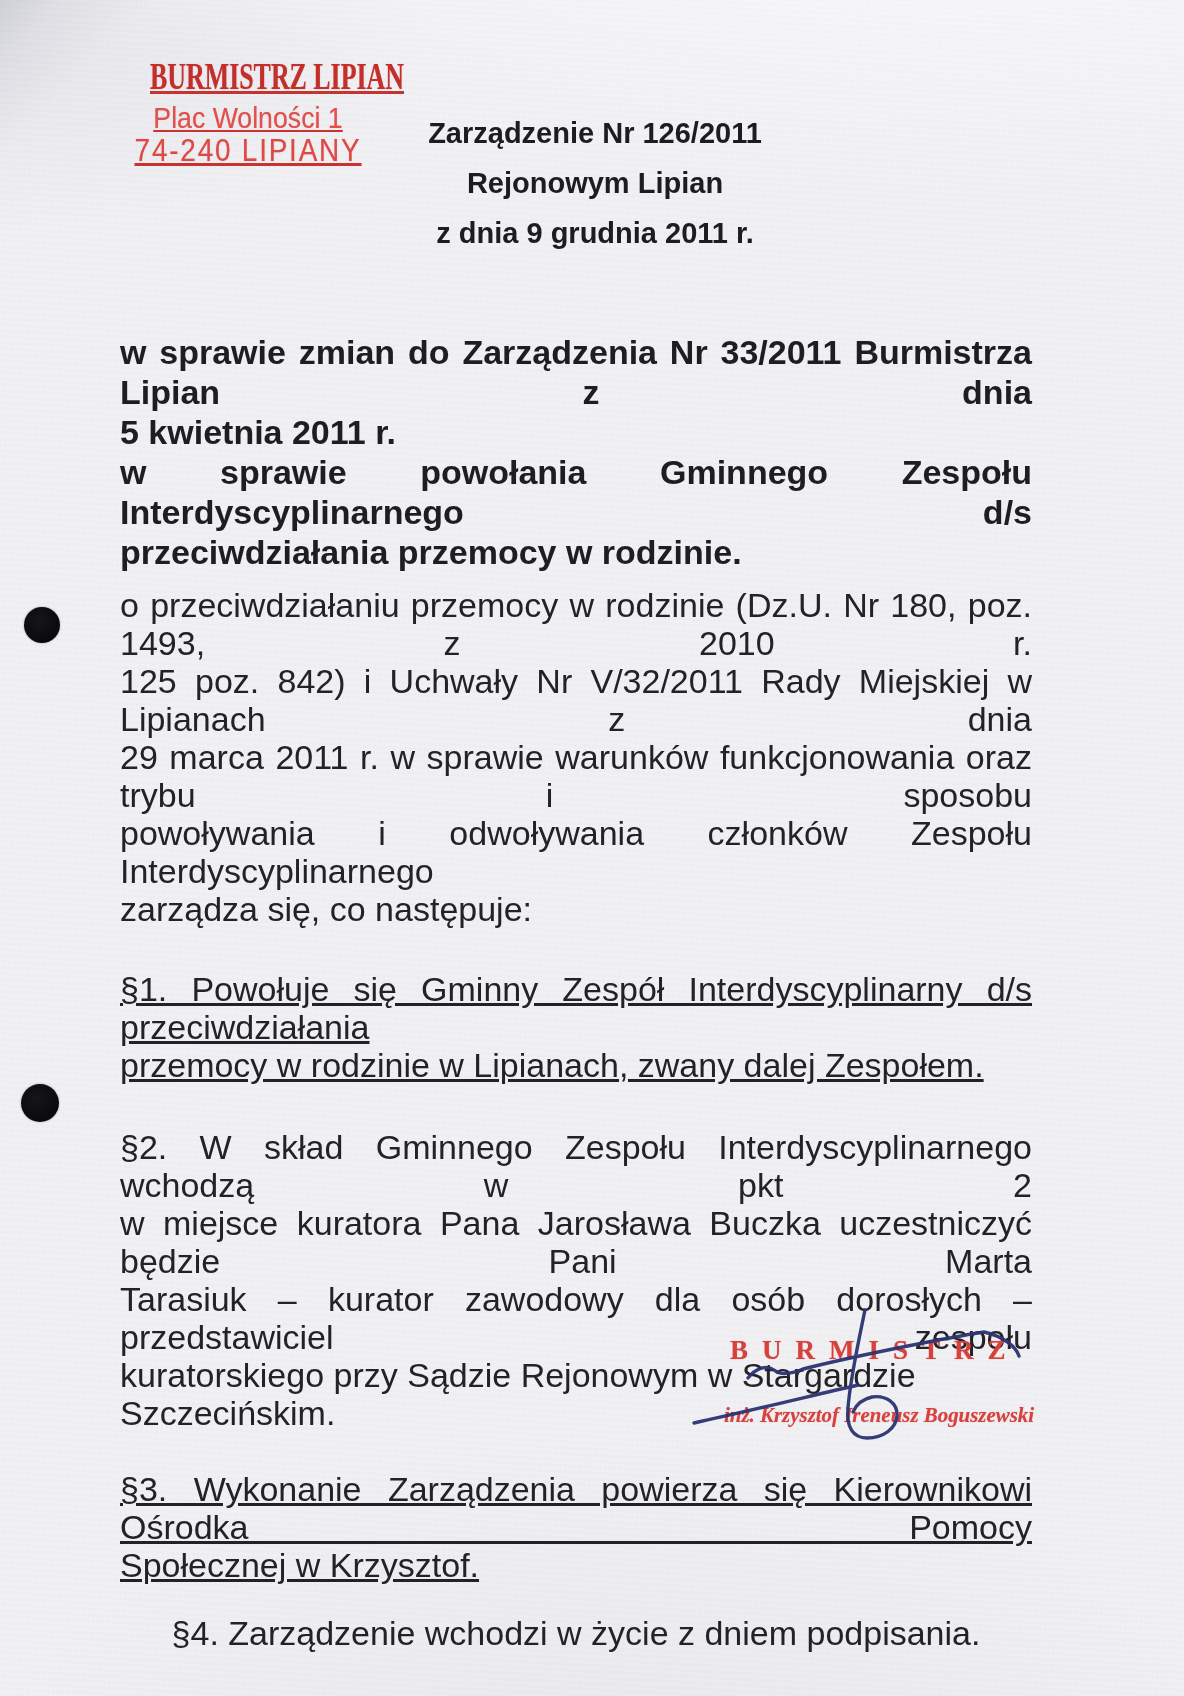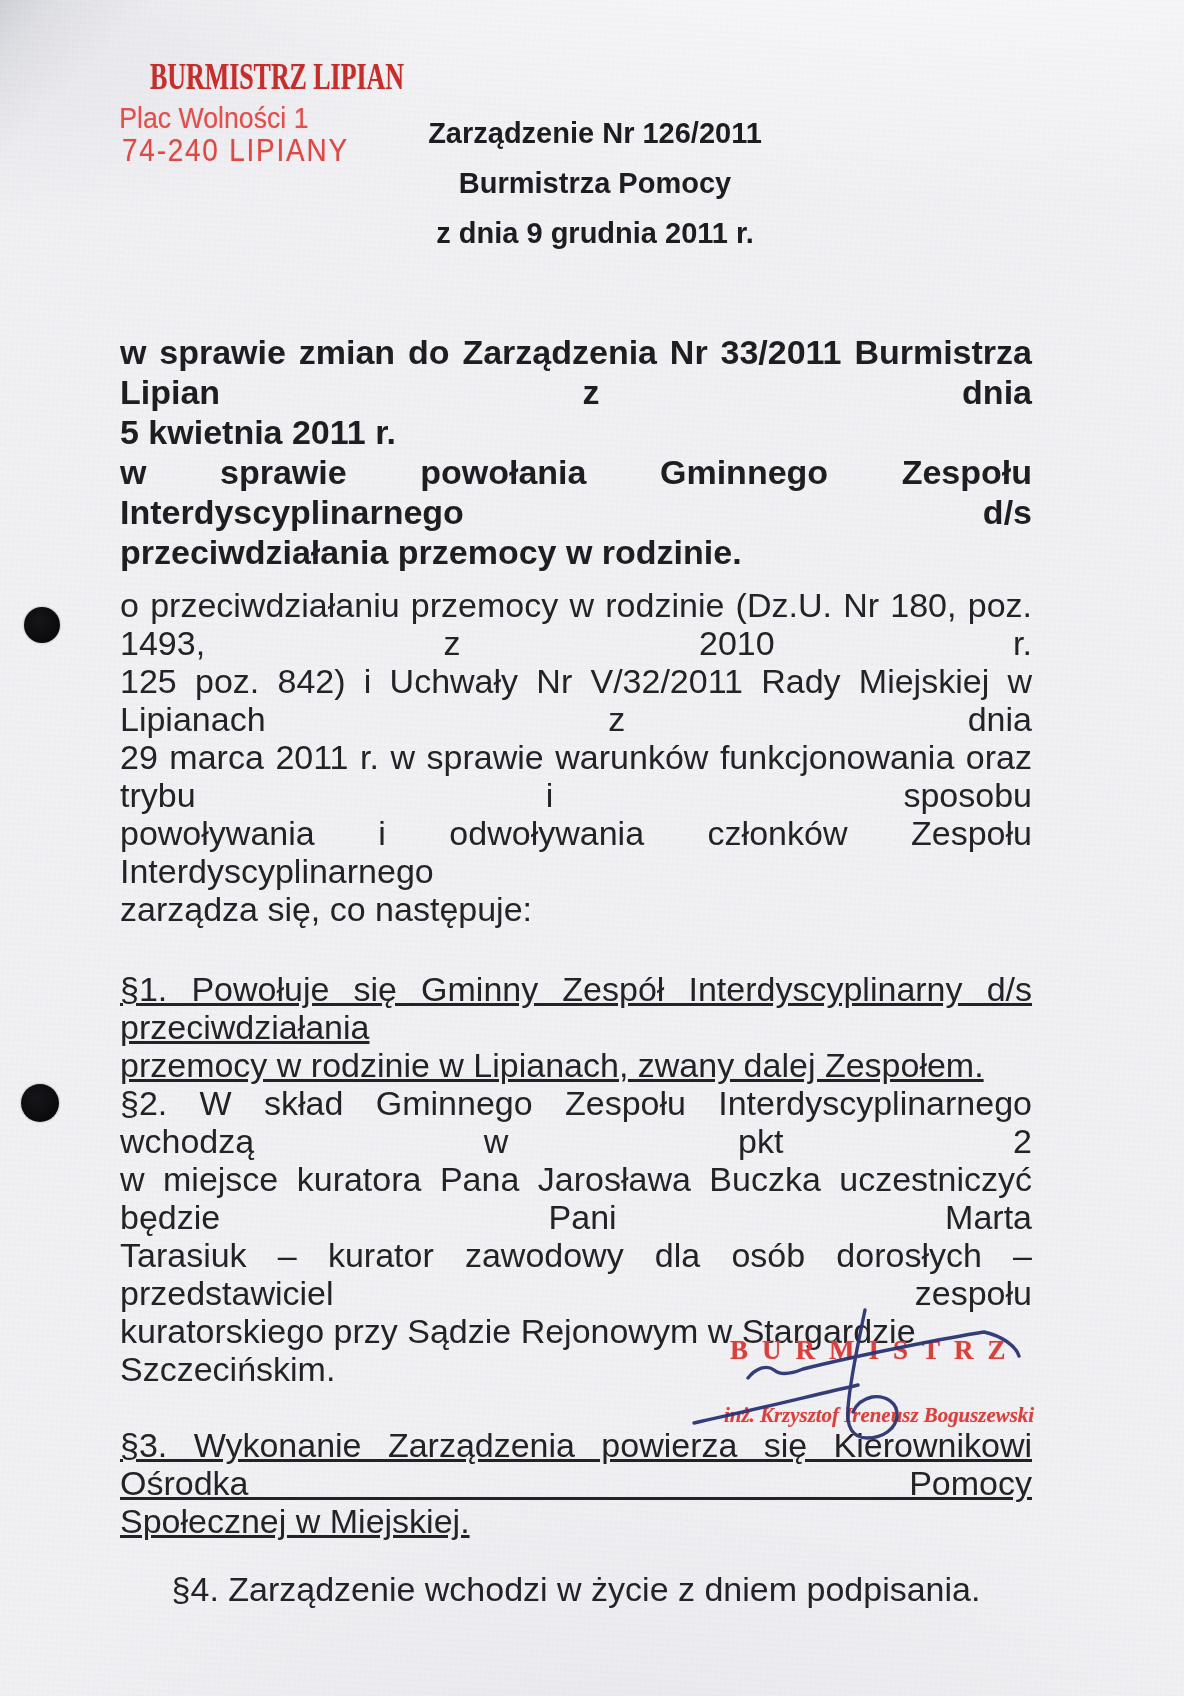--- a/index.html
+++ b/index.html
@@ -24,21 +24,23 @@
       radial-gradient(1100px 760px at 52% 112%, rgba(203,205,214,.28), rgba(0,0,0,0) 62%),
       repeating-linear-gradient(3deg, rgba(118,122,140,.018) 0 3px, rgba(255,255,255,.025) 3px 6px),
       repeating-linear-gradient(94deg, rgba(118,122,140,.013) 0 2px, rgba(255,255,255,.02) 2px 5px);
     font-family:"Liberation Sans", sans-serif;
     color:var(--text-black);
   }
 
   
   .stamp-header{
     position:absolute;left:108px;top:56px;width:280px;
+    text-align:center;
     color:var(--stamp-red);
+    text-decoration:underline;
   }
   .stamp-header .s1{
     font-family:"Liberation Serif", serif;
     font-weight:bold;font-size:37px;line-height:42px;
     transform:scaleX(.70);transform-origin:50% 50%;
     white-space:nowrap;
     color:#c42f2c;
     text-shadow:0 0 1px rgba(196,47,44,.55);
   }
   .stamp-header .s2{
@@ -106,21 +108,21 @@
 <div class="page">
 
   <div class="stamp-header">
     <div class="s1">BURMISTRZ LIPIAN</div>
     <div class="s2">Plac Wolności 1</div>
     <div class="s3">74-240 LIPIANY</div>
   </div>
 
   <div class="title-block">
     <div>Zarządzenie Nr 126/2011</div>
-    <div>Burmistrza Pomocy</div>
+    <div>Rejonowym Lipian</div>
     <div>z dnia 9 grudnia 2011 r.</div>
   </div>
 
   <div class="doc-body">
       <div class="para subject" style="margin-top: 0px;">
         <div class="line just">w sprawie zmian do Zarządzenia Nr 33/2011 Burmistrza Lipian z dnia</div>
         <div class="line">5 kwietnia 2011 r.</div>
         <div class="line just">w sprawie powołania Gminnego Zespołu Interdyscyplinarnego d/s</div>
         <div class="line">przeciwdziałania przemocy w rodzinie.</div>
       </div>
@@ -128,29 +130,29 @@
         <div class="line just">o przeciwdziałaniu przemocy w rodzinie (Dz.U. Nr 180, poz. 1493, z 2010 r.</div>
         <div class="line just">125 poz. 842) i Uchwały Nr V/32/2011 Rady Miejskiej w Lipianach z dnia</div>
         <div class="line just">29 marca 2011 r. w sprawie warunków funkcjonowania oraz trybu i sposobu</div>
         <div class="line just">powoływania i odwoływania członków Zespołu Interdyscyplinarnego</div>
         <div class="line">zarządza się, co następuje:</div>
       </div>
       <div class="para" style="margin-top: 42px; text-decoration: underline;">
         <div class="line just">§1. Powołuje się Gminny Zespół Interdyscyplinarny d/s przeciwdziałania</div>
         <div class="line">przemocy w rodzinie w Lipianach, zwany dalej Zespołem.</div>
       </div>
-      <div class="para" style="">
+      <div class="para" style="margin-top: 44px;">
         <div class="line just">§2. W skład Gminnego Zespołu Interdyscyplinarnego wchodzą w pkt 2</div>
         <div class="line just">w miejsce kuratora Pana Jarosława Buczka uczestniczyć będzie Pani Marta</div>
         <div class="line just">Tarasiuk – kurator zawodowy dla osób dorosłych – przedstawiciel zespołu</div>
         <div class="line">kuratorskiego przy Sądzie Rejonowym w Stargardzie Szczecińskim.</div>
       </div>
       <div class="para" style="margin-top: 38px; text-decoration: underline;">
         <div class="line just">§3. Wykonanie Zarządzenia powierza się Kierownikowi Ośrodka Pomocy</div>
-        <div class="line">Społecznej w Miejskiej.</div>
+        <div class="line">Społecznej w Krzysztof.</div>
       </div>
       <div class="para" style="margin-top: 30px; text-align: center;">
         <div class="line">§4. Zarządzenie wchodzi w życie z dniem podpisania.</div>
       </div>
     </div>
 
   <div class="dot d1"></div>
   <div class="dot d2"></div>
 
   <div class="sig-block">

